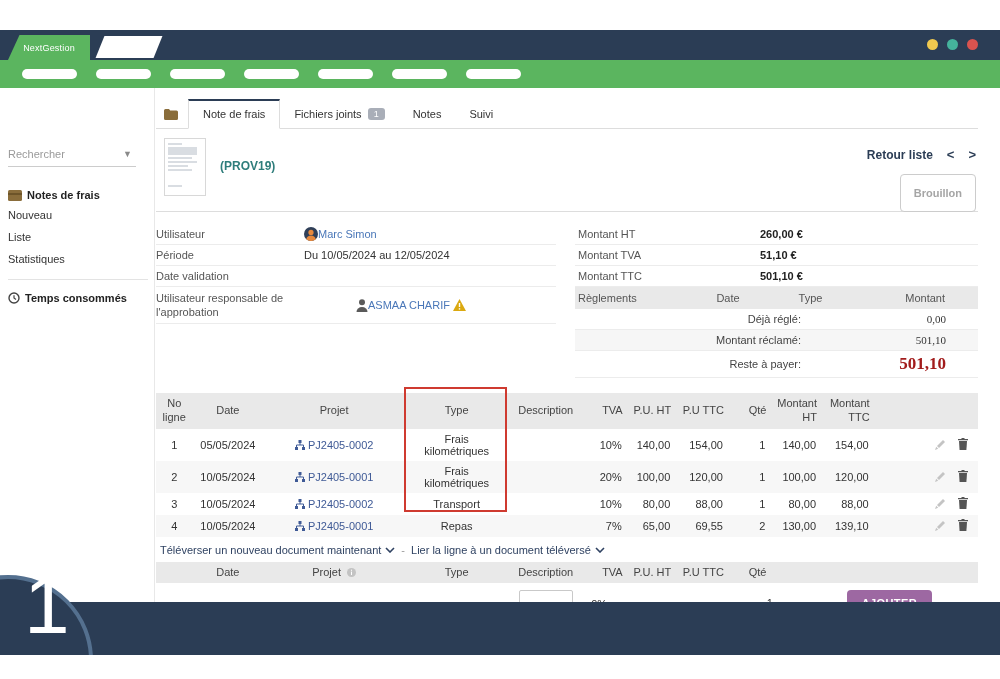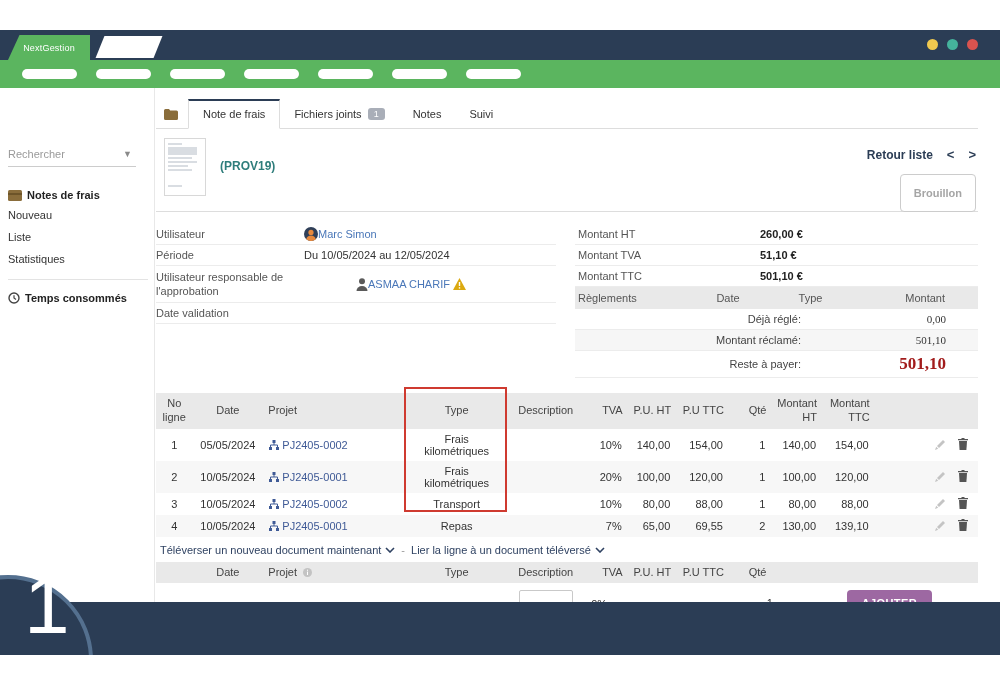--- a/index.html
+++ b/index.html
@@ -73,21 +73,21 @@
   
   table { border-collapse:collapse; width:822px; table-layout:fixed; }
   th { background:#e9e9e9; font-weight:normal; color:#444; padding:4px 5px; line-height:1.25; vertical-align:middle; }
   .items-table thead tr { height:34px; }
   td { padding:4px 6px; vertical-align:middle; }
   .items-table tbody tr { height:22px; }
   .items-table tbody tr:nth-child(even) { background:#f7f7f7; }
   .col-no{width:36px;} .col-date{width:70px;} .col-projet{width:140px;} .col-type{width:102px;}
   .col-desc{width:74px;} .col-tva{width:44px;} .col-puht{width:48px;} .col-puttc{width:52px;}
   .col-qte{width:42px;} .col-mht{width:50px;} .col-mttc{width:52px;} .col-act{width:102px;}
-  .ta-c{text-align:center;} .ta-r{text-align:right;} .ta-l{text-align:left;margin-left:40px;}
+  .ta-c{text-align:center;} .ta-r{text-align:right;} .ta-l{text-align:center;margin-left:40px;}
   .proj-link { color:#3f5a96; cursor:pointer; white-space:nowrap; }
   .proj-link svg { margin-right:3px; vertical-align:-1px; }
   .row-actions { text-align:right; padding-right:10px; white-space:nowrap; }
   .row-actions .act { display:inline-block; margin-left:12px; cursor:pointer; }
 
   .upload-row { padding:7px 4px 6px; color:#2f4262; display:flex; align-items:center; gap:6px; }
   .upload-link { cursor:pointer; display:flex; align-items:center; gap:4px; }
 
   .form-table thead tr { height:21px; }
   .form-table td { height:40px; }
@@ -211,38 +211,38 @@
                 <circle cx="7" cy="5.4" r="2.6" fill="#e8893c"></circle>
                 <path d="M2.2 12.2a5 5 0 0 1 9.6 0A7 7 0 0 1 7 14a7 7 0 0 1-4.8-1.8z" fill="#e8893c"></path>
               </svg>
             <span class="link-blue">Marc Simon</span>
           </span>
         </div>
         <div class="d-row">
           <span class="d-label">Période</span>
           <span class="d-value">Du 10/05/2024 au 12/05/2024</span>
         </div>
+        <div class="d-row">
+          <span class="d-label">Date validation</span>
+          <span class="d-value"></span>
+        </div>
         <div class="d-row tall">
           <span class="d-label">Utilisateur responsable de l'approbation</span>
           <span class="d-value" style="padding-left:52px">
             <svg width="12" height="13" viewBox="0 0 12 13">
                 <circle cx="6" cy="3.2" r="3" fill="#5a5a5a"></circle>
                 <path d="M0.5 13a5.5 5 0 0 1 11 0z" fill="#5a5a5a"></path>
               </svg>
             <span class="link-blue">ASMAA CHARIF</span>
             <svg class="warn" width="13" height="12" viewBox="0 0 13 12">
                 <path d="M6.5 0L13 12H0z" fill="#dba910"></path>
                 <rect x="5.8" y="4" width="1.4" height="4" fill="#fff"></rect>
                 <rect x="5.8" y="9.2" width="1.4" height="1.4" fill="#fff"></rect>
               </svg>
           </span>
-        </div>
-        <div class="d-row">
-          <span class="d-label">Date validation</span>
-          <span class="d-value"></span>
         </div>
       </div>
 
       <div class="summary">
         <div class="s-row">
           <span class="s-label">Montant HT</span>
           <span class="s-value">260,00 €</span>
         </div>
         <div class="s-row">
           <span class="s-label">Montant TVA</span>

